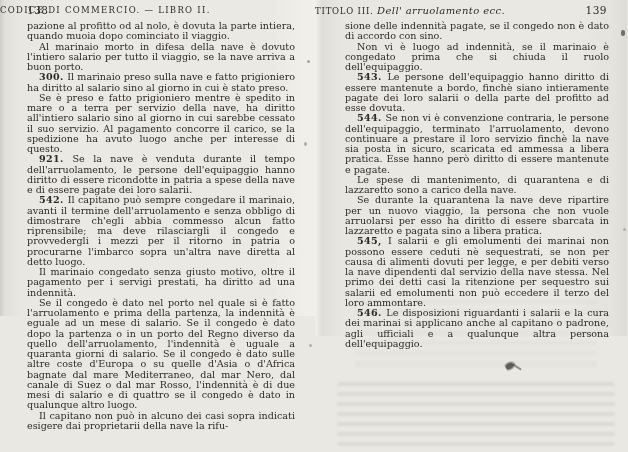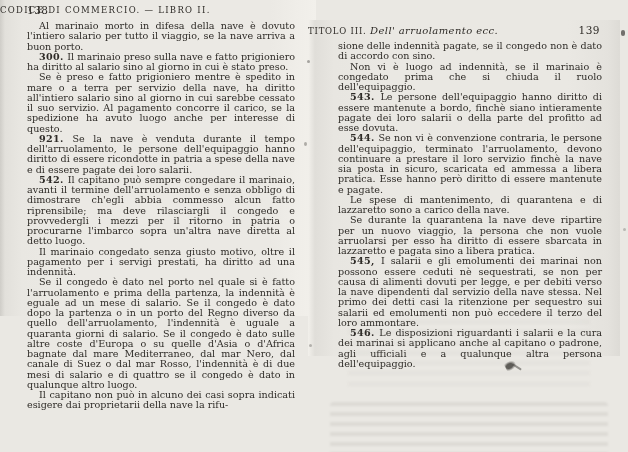--- a/index.html
+++ b/index.html
@@ -15,25 +15,24 @@
   }
   
   .page-left{
     position:absolute;left:0;top:0;width:316px;height:316px;
     background:linear-gradient(to right,
       #cfcdc8 0px,#e2e0db 5px,#e9e7e2 22px,#ebe9e4 60px,
       #ebe9e4 270px,#f0eee9 300px,#f2f0eb 316px);
   }
   
   .page-right{
-    position:absolute;left:308px;top:0;width:312px;height:336px;
+    position:absolute;left:315px;top:0;width:312px;height:336px;
     background:linear-gradient(to right,
       #f2f0eb 0px,#e0ded9 7px,#e8e6e1 26px,#eae8e3 80px,
       #eae8e3 260px,#e4e2dd 300px,#dddbd6 312px);
-    margin-top:20px;
   }
   .running-head{position:relative;height:14px;margin-top:3px;}
   .pagenum{position:absolute;top:1px;font-size:10.5px;letter-spacing:.5px;}
   .pagenum.pl{left:27px;}
   .pagenum.pr{right:20px;}
   .head-center{
     text-align:left;font-size:8.5px;letter-spacing:1.3px;
     padding-top:2px;white-space:nowrap;
   }
   .page-right .head-center{letter-spacing:.8px;}
@@ -86,20 +85,21 @@
 <body>
 
 <div class="spread">
 
   <div class="page-left">
     <div class="running-head">
       <span class="pagenum pl">138</span>
       <div class="head-center">CODICE DI COMMERCIO. — LIBRO II.</div>
     </div>
     <div class="text-column">
+        <p class="noindent">pazione al profitto od al nolo, è dovuta la parte intiera, quando muoia dopo cominciato il viaggio.</p>
         <p>Al marinaio morto in difesa della nave è dovuto l'intiero salario per tutto il viaggio, se la nave arriva a buon porto.</p>
         <p><b>300. </b>Il marinaio preso sulla nave e fatto prigioniero ha diritto al salario sino al giorno in cui è stato preso.</p>
         <p>Se è preso e fatto prigioniero mentre è spedito in mare o a terra per servizio della nave, ha diritto all'intiero salario sino al giorno in cui sarebbe cessato il suo servizio. Al pagamento concorre il carico, se la spedizione ha avuto luogo anche per interesse di questo.</p>
         <p><b>921. </b>Se la nave è venduta durante il tempo dell'arruolamento, le persone dell'equipaggio hanno diritto di essere ricondotte in patria a spese della nave e di essere pagate dei loro salarii.</p>
         <p><b>542. </b>Il capitano può sempre congedare il marinaio, avanti il termine dell'arruolamento e senza obbligo di dimostrare ch'egli abbia commesso alcun fatto riprensibile; ma deve rilasciargli il congedo e provvedergli i mezzi per il ritorno in patria o procurarne l'imbarco sopra un'altra nave diretta al detto luogo.</p>
         <p>Il marinaio congedato senza giusto motivo, oltre il pagamento per i servigi prestati, ha diritto ad una indennità.</p>
         <p>Se il congedo è dato nel porto nel quale si è fatto l'arruolamento e prima della partenza, la indennità è eguale ad un mese di salario. Se il congedo è dato dopo la partenza o in un porto del Regno diverso da quello dell'arruolamento, l'indennità è uguale a quaranta giorni di salario. Se il congedo è dato sulle altre coste d'Europa o su quelle d'Asia o d'Africa bagnate dal mare Mediterraneo, dal mar Nero, dal canale di Suez o dal mar Rosso, l'indennità è di due mesi di salario e di quattro se il congedo è dato in qualunque altro luogo.</p>
         <p>Il capitano non può in alcuno dei casi sopra indicati esigere dai proprietarii della nave la rifu-</p>
       </div>
   </div>

